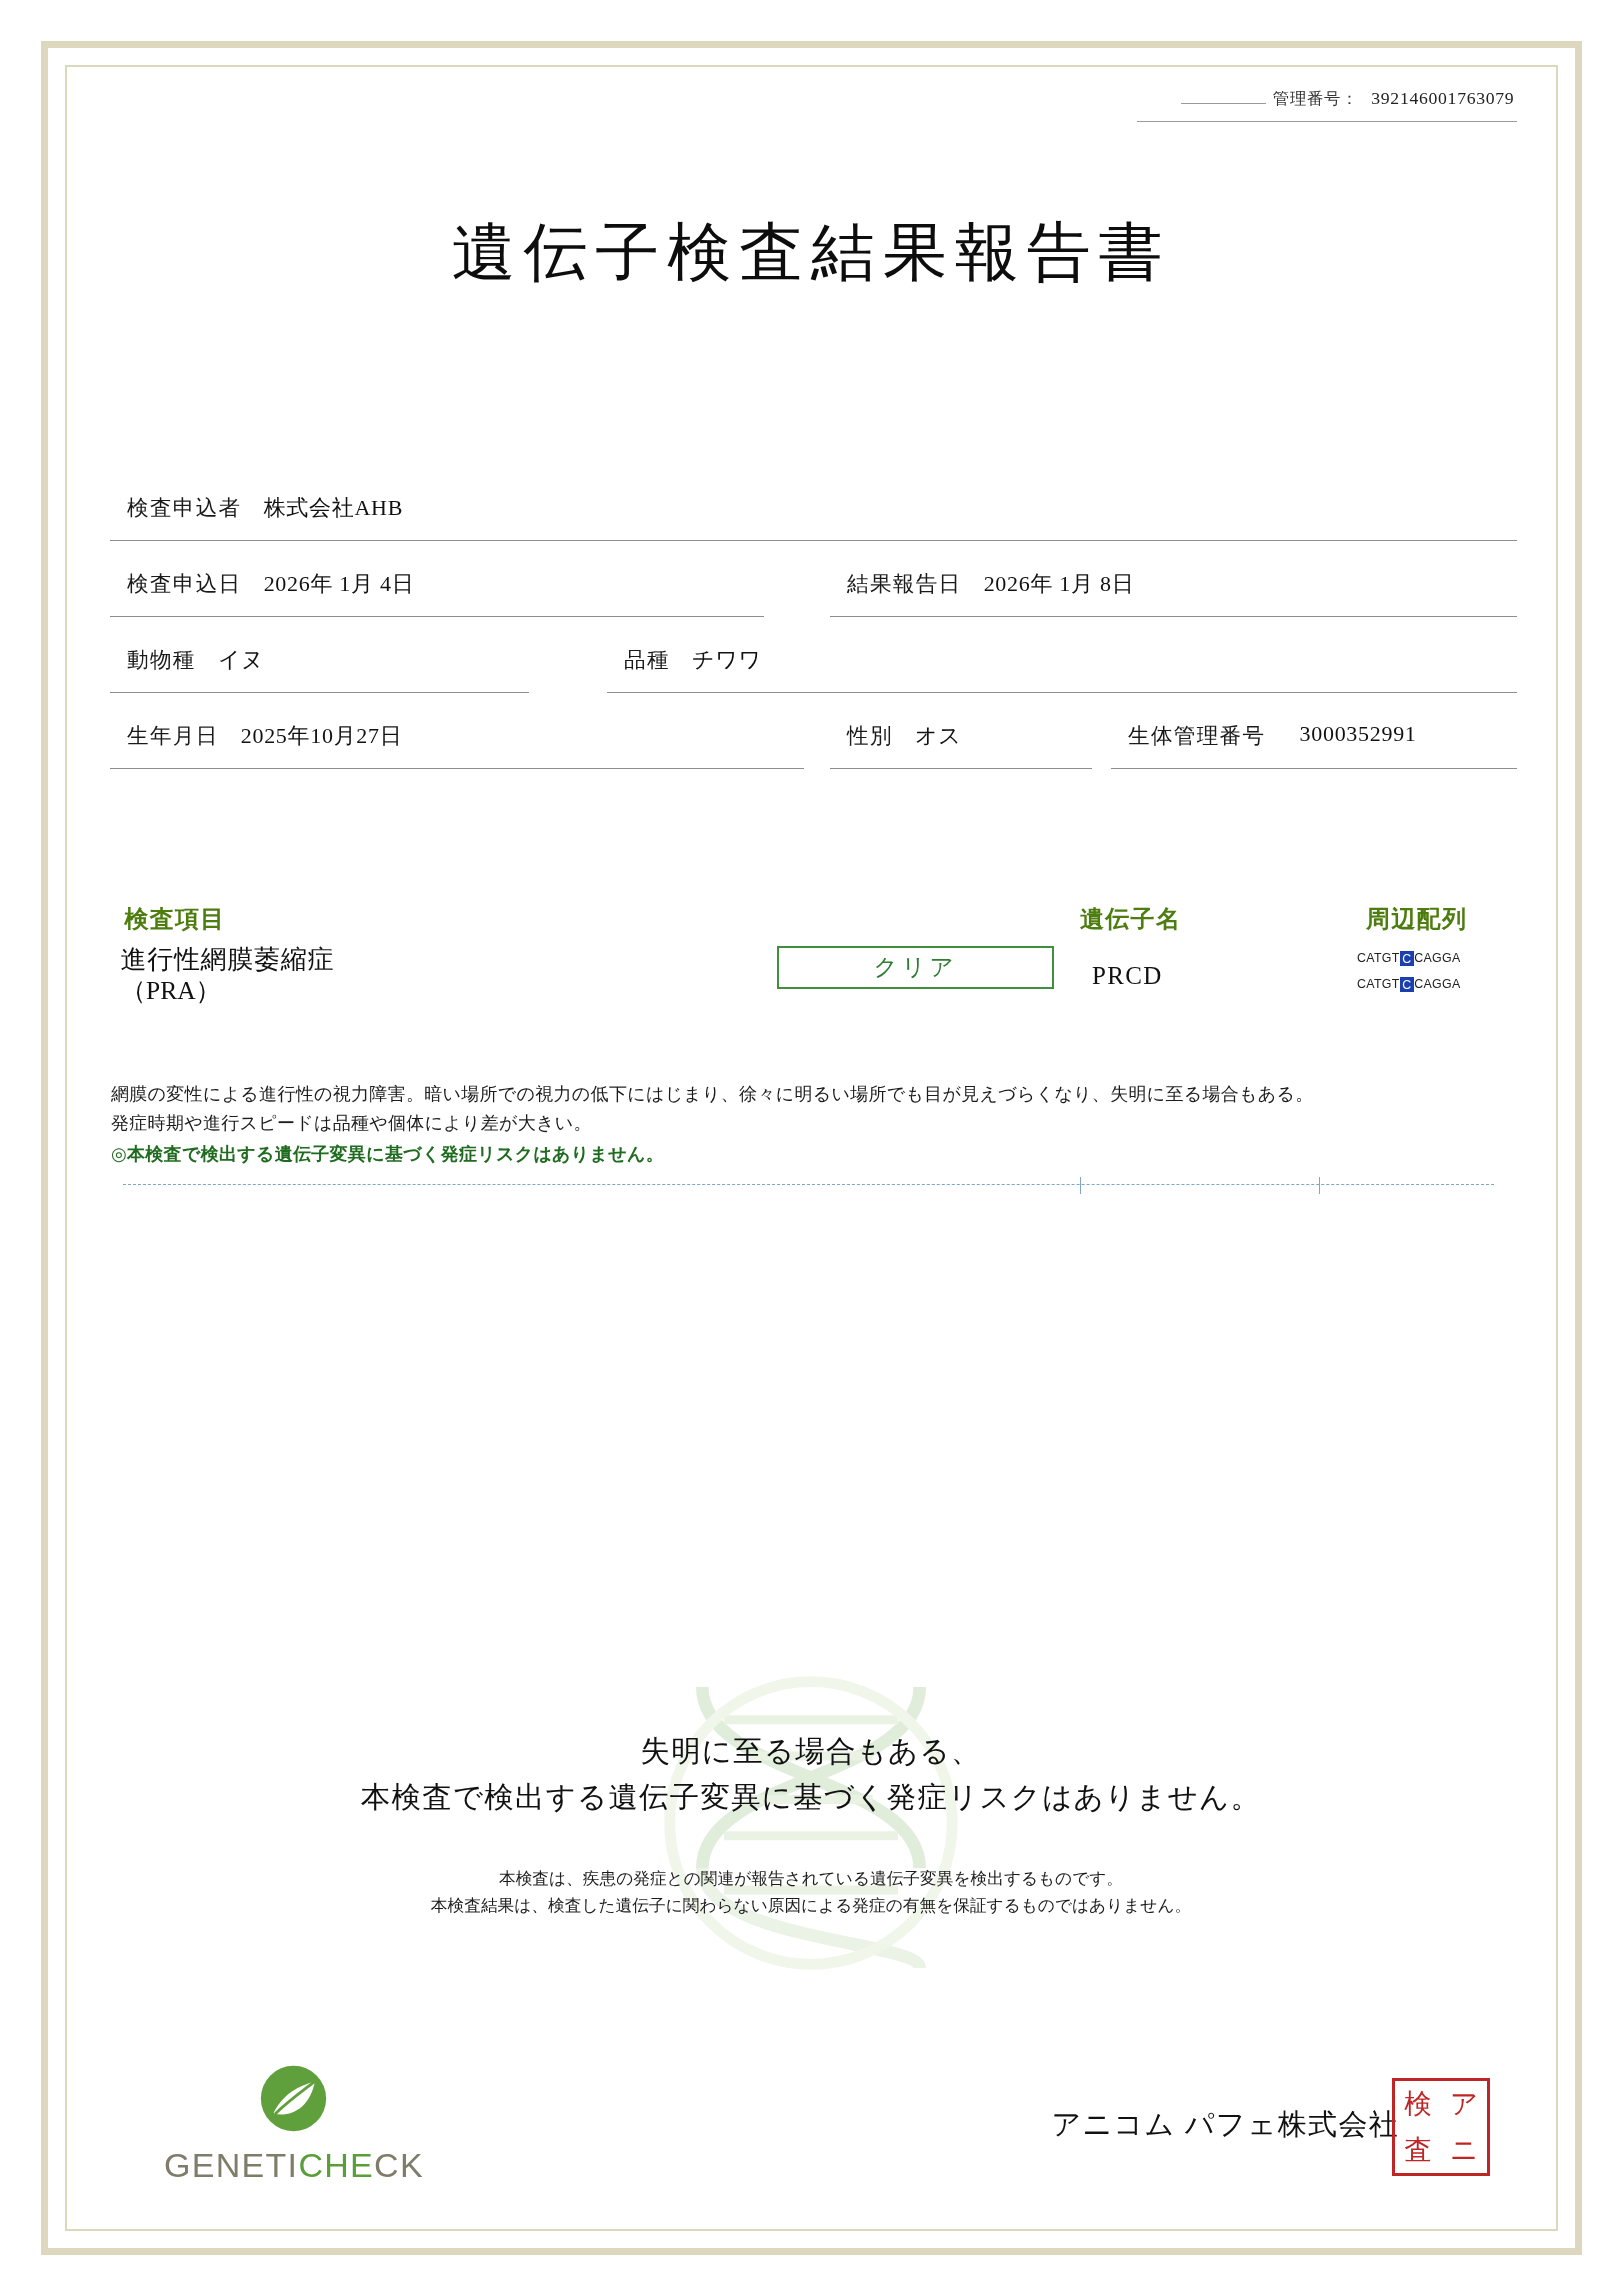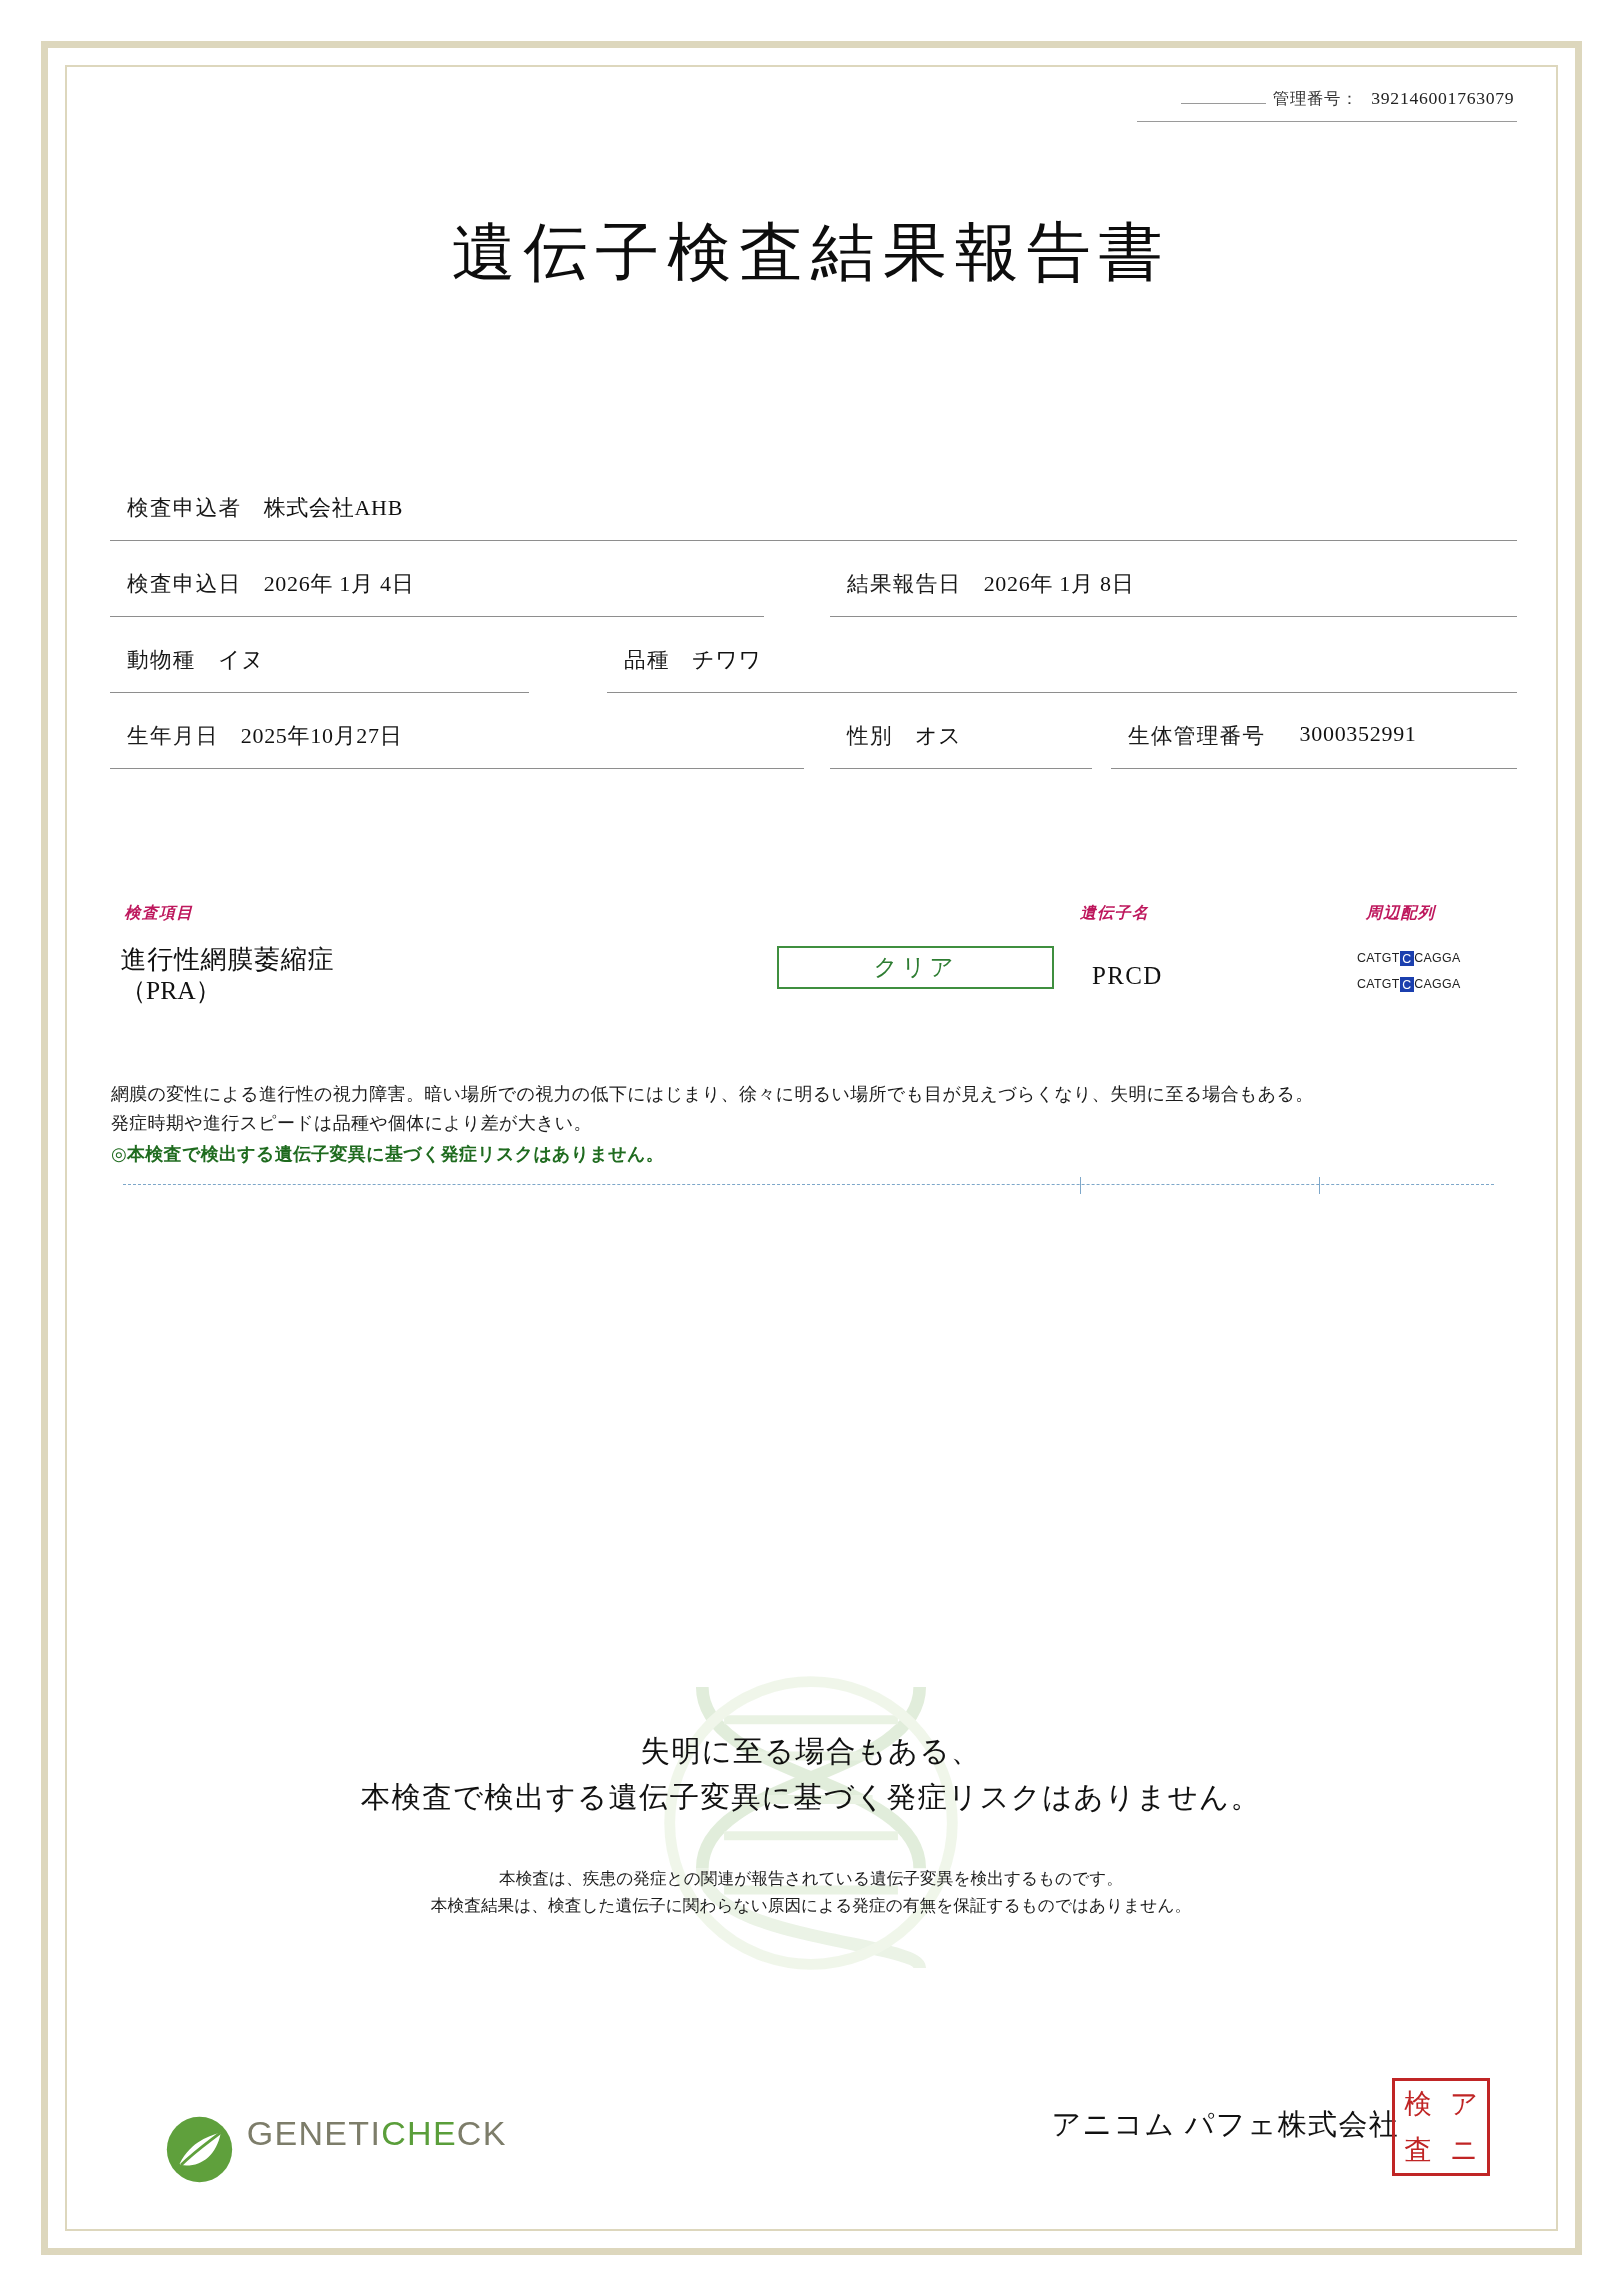--- a/index.html
+++ b/index.html
@@ -142,26 +142,25 @@
     top: 831px;
     left: 38px;
     width: 1407px;
   }
   .res-head {
     position: relative;
     height: 30px;
   }
   .res-head .h-item {
     position: absolute;
-    font-size: 16px;
+    font-size: 24px;
     font-weight: bold;
-    color: #be185d;
-    letter-spacing: 1.3px;
-    font-family: "Liberation Sans", sans-serif;
-    font-style: italic;
+    color: #4d7c0f;
+    letter-spacing: 1.3px;
+    font-family: "Liberation Sans", sans-serif;
   }
   .h-check { left: 14.4px; }
   .h-gene  { left: 970px; }
   .h-seq   { left: 1256px; }
 
   .res-body {
     position: relative;
     height: 85px;
     margin-top: 10.5px;
   }
@@ -304,22 +303,23 @@
     line-height: 1.62;
     color: #1c1c1c;
   }
 
   
   .footer-logo {
     position: absolute;
     left: 92px;
     bottom: 39px;
     display: flex;
-    align-items: flex-start;
+    align-items: center;
     gap: 11.8px;
+    flex-direction: column;
   }
   .logo-mark {
     width: 71px;
     height: 71px;
   }
   .logo-text {
     font-family: "Liberation Sans", sans-serif;
     font-size: 34px;
     letter-spacing: 1.3px;
     font-weight: 500;

